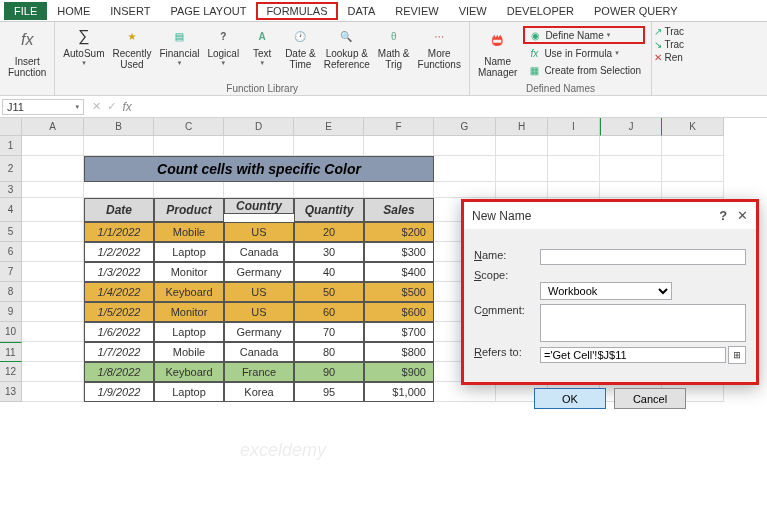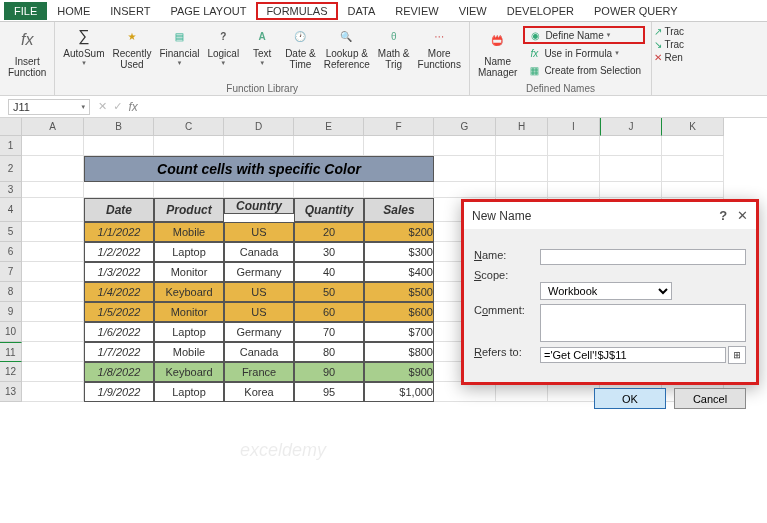--- a/index.html
+++ b/index.html
@@ -24,21 +24,21 @@
 .defined-names-col { display: flex; flex-direction: column; gap: 1px; padding: 2px; }
 .small-btn { display: flex; align-items: center; gap: 3px; padding: 1px 4px; font-size: 10px; cursor: pointer; white-space: nowrap; }
 .small-btn.highlight { border: 2px solid #d81e1e; padding: 0 3px; }
 .tiny-ico { width: 14px; height: 14px; display: inline-flex; align-items: center; justify-content: center; }
 
 .right-edge { display: flex; flex-direction: column; gap: 2px; padding: 4px 2px; font-size: 10px; }
 .right-edge div { display: flex; align-items: center; gap: 2px; white-space: nowrap; }
 
 
 .formula-row { display: flex; align-items: center; height: 22px; border-bottom: 1px solid #d4d4d4; }
-.name-box { width: 82px; border: 1px solid #ccc; padding: 1px 4px; font-size: 11px; display: flex; justify-content: space-between; align-items: center; margin-left: 8px; }
+.name-box { width: 82px; border: 1px solid #ccc; padding: 1px 4px; font-size: 11px; display: flex; justify-content: space-between; align-items: center; margin-left: 2px; }
 .fx-area { display: flex; align-items: center; gap: 6px; margin-left: 8px; color: #888; }
 .fx-label { font-style: italic; font-size: 12px; }
 
 
 .grid-wrap { display: flex; }
 .row-headers { display: flex; flex-direction: column; }
 .rh, .ch, .corner { background: #e6e6e6; border-right: 1px solid #ccc; border-bottom: 1px solid #ccc; font-size: 10px; display: flex; align-items: center; justify-content: center; color: #555; }
 .corner { width: 22px; height: 18px; }
 .rh { width: 22px; height: 20px; }
 .rh.sel { border-top: 1px solid #1a8f3c; border-bottom: 1px solid #1a8f3c; }
@@ -55,38 +55,38 @@
 .cI { width: 52px; } .cJ { width: 62px; } .cK { width: 62px; }
 
 
 .title-cell { background: #8a99b0; color: #000; font-weight: bold; font-style: italic; font-size: 14px; justify-content: center; border: 1px solid #555 !important; }
 .header-cell { background: #d9d9d9; font-weight: bold; font-style: italic; font-size: 12px; justify-content: center; border: 1px solid #555 !important; }
 .data-cell { border: 1px solid #555 !important; font-size: 11px; justify-content: center; }
 .data-cell.italic { font-style: italic; }
 .hl-yellow { background: #e8b647; }
 .hl-green { background: #a8cf8e; }
 .num { justify-content: center; }
-.money { justify-content: flex-end; padding-right: 0; }
+.money { justify-content: flex-end; padding-right: 7px; }
 
 .sel-cell { border: 2px solid #1a8f3c !important; }
 
 
 .dialog-ghost { position: absolute; left: 461px; top: 199px; width: 298px; height: 186px; border: 3px solid #d81e1e; background: #fff; box-shadow: 0 4px 16px rgba(0,0,0,0.3); z-index: 10; }
 .dlg-inner { position: absolute; inset: 0; background: #f0f0f0; display: flex; flex-direction: column; }
 .dlg-title { display: flex; justify-content: space-between; align-items: center; padding: 6px 8px; background: #fff; font-size: 12px; }
 .dlg-title .ctrls { display: flex; gap: 10px; font-size: 13px; color: #555; }
 .dlg-body { padding: 20px 10px; display: grid; grid-template-columns: 60px 1fr; gap: 4px 6px; align-items: start; font-size: 11px; }
 .dlg-body label { text-align: left; text-decoration: underline; text-decoration-color: rgba(0,0,0,0); }
 .dlg-body label .u { text-decoration: underline; }
 .dlg-body input, .dlg-body select, .dlg-body textarea { width: 100%; font-size: 11px; border: 1px solid #abadb3; padding: 1px 3px; background: #fff; }
 .dlg-body textarea { height: 38px; resize: none; }
 .refers-wrap { display: flex; align-items: center; gap: 2px; }
 .refers-wrap input { flex: 1; }
 .ref-btn { width: 18px; height: 18px; border: 1px solid #abadb3; background: #fff; display: flex; align-items: center; justify-content: center; font-size: 9px; }
-.dlg-buttons { display: flex; justify-content: flex-end; gap: 8px; padding: 4px 10px 8px; }
+.dlg-buttons { display: flex; justify-content: center; gap: 8px; padding: 4px 10px 8px; }
 .dlg-buttons button { width: 72px; height: 21px; font-size: 11px; border: 1px solid #8a8a8a; background: #e1e1e1; cursor: pointer; }
 .dlg-buttons button.primary { border: 1px solid #2a6db0; background: #cde6f7; }
 
 .watermark { position: absolute; left: 240px; top: 440px; font-size: 18px; color: rgba(0,0,0,0.08); font-style: italic; pointer-events: none; z-index: 5; }
 </style>
 </head>
 <body>
 
 <div class="tabs">
   <div class="tab file">FILE</div>

